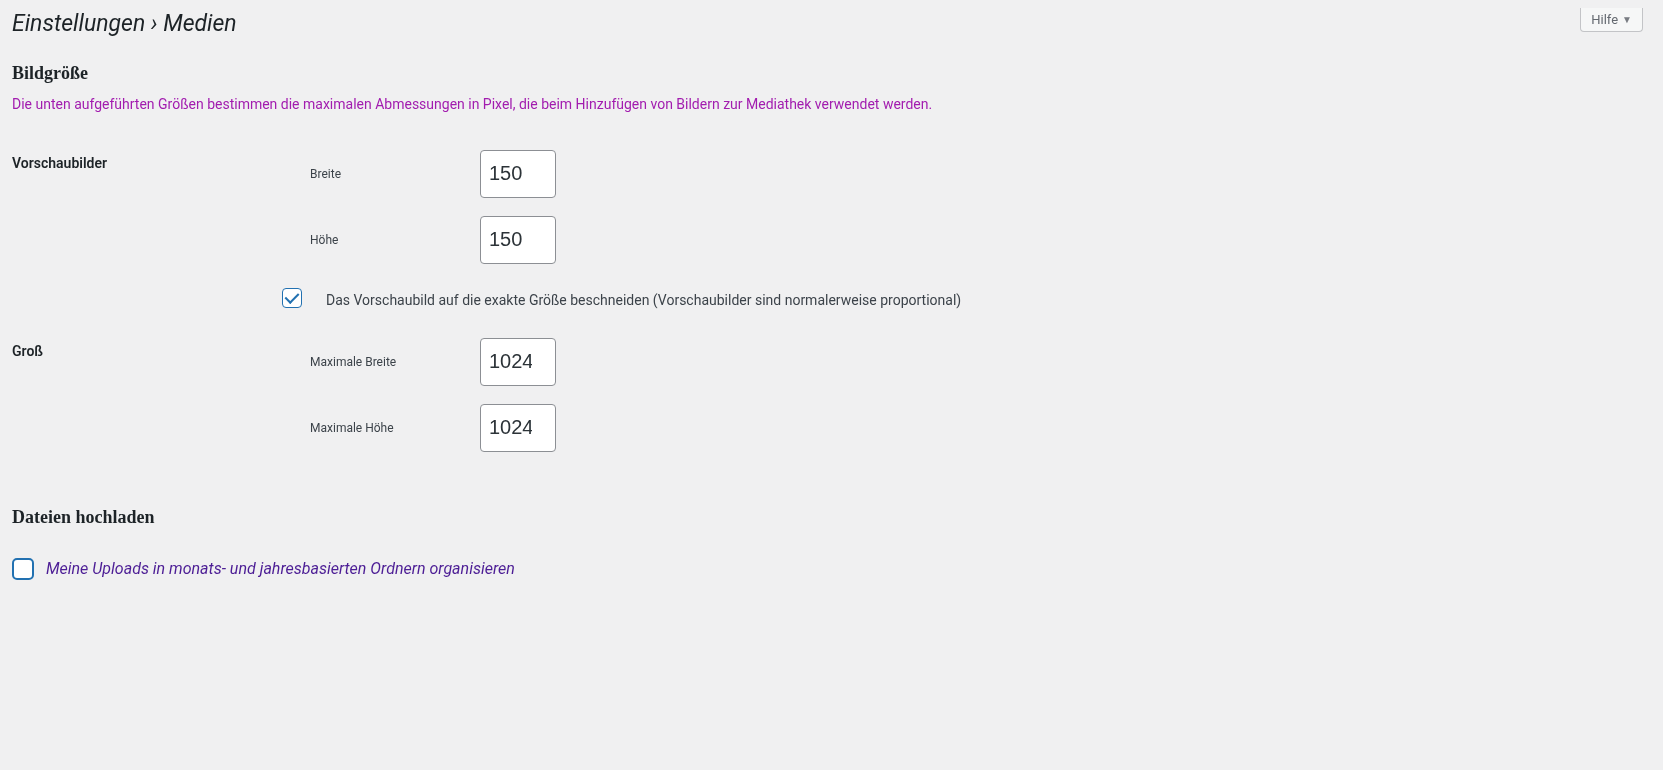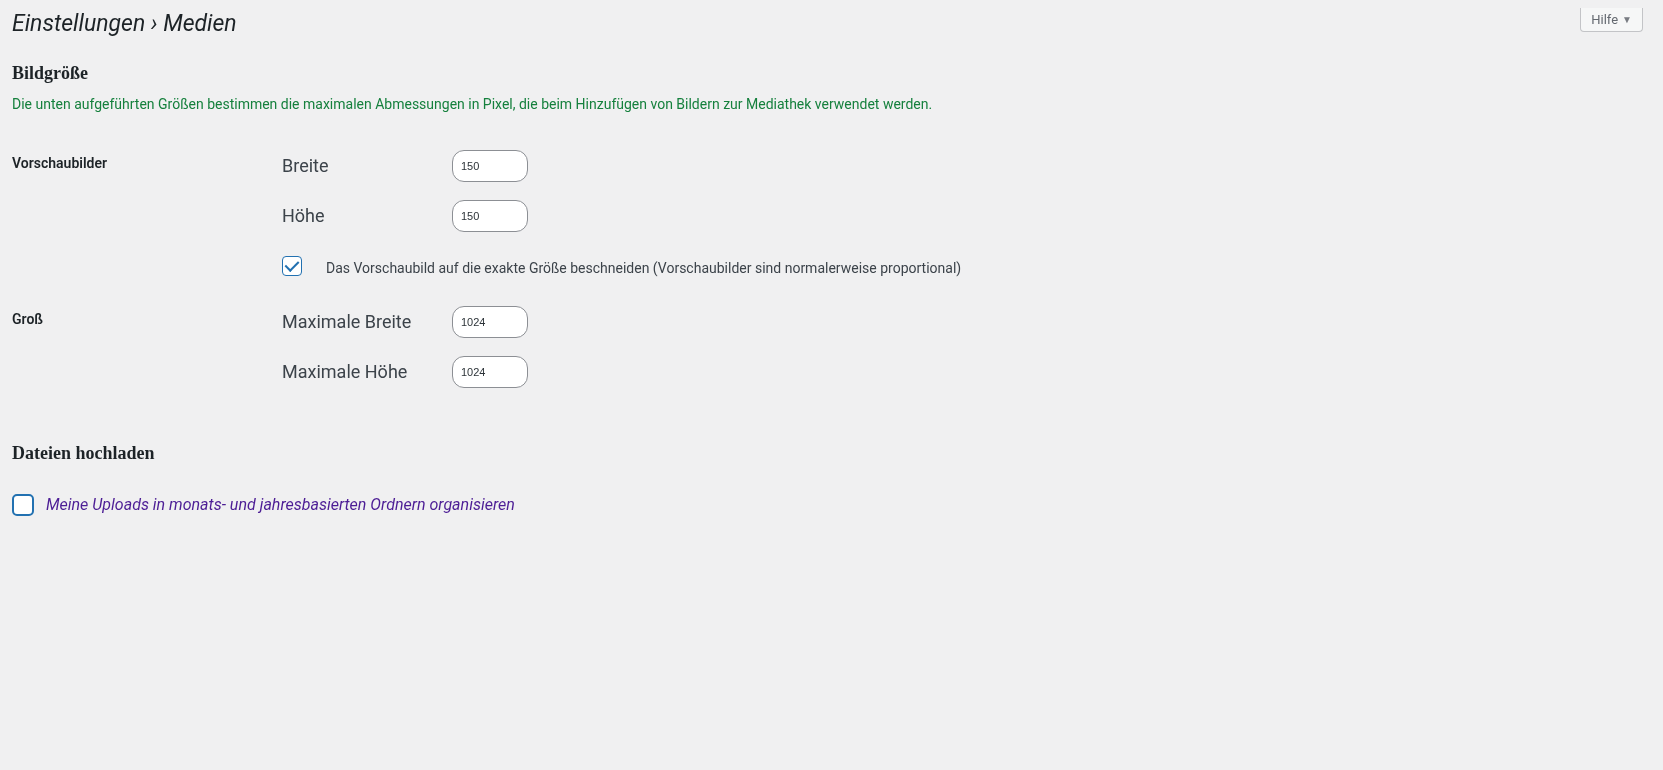--- a/index.html
+++ b/index.html
@@ -43,21 +43,21 @@
     h2.section-title {
       font-size: 18px;
       font-weight: 600;
       color: #1d2327;
       margin-top: 20px;
       margin-bottom: 10px;
       font-family: Liberation Serif, serif;
     }
     p.description {
       font-size: 14px;
-      color: #15803d;
+      color: #a21caf;
       margin-bottom: 20px;
       line-height: 1.5;
     }
     table.form-table {
       width: 100%;
       border-collapse: collapse;
       margin-top: 20px;
     }
     table.form-table th {
       text-align: left;
@@ -75,29 +75,30 @@
     }
     .field-row {
       display: flex;
       align-items: center;
       margin-bottom: 18px;
     }
     .field-row:last-child { margin-bottom: 0; }
     .field-row label {
       width: 170px;
       color: #3c434a;
-      font-size: 18px;
+      font-size: 12px;
+      margin-left: 28px;
     }
     input[type="number"] {
       width: 76px;
-      height: 32px;
+      height: 48px;
       padding: 0 8px;
-      font-size: 11px;
+      font-size: 20px;
       border: 1px solid #8c8f94;
-      border-radius: 12px;
+      border-radius: 4px;
       background: #fff;
       color: #2c3338;
     }
     .checkbox-row {
       display: flex;
       align-items: flex-end;
       gap: 24px;
       margin-top: 24px;
     }
     input[type="checkbox"] {

